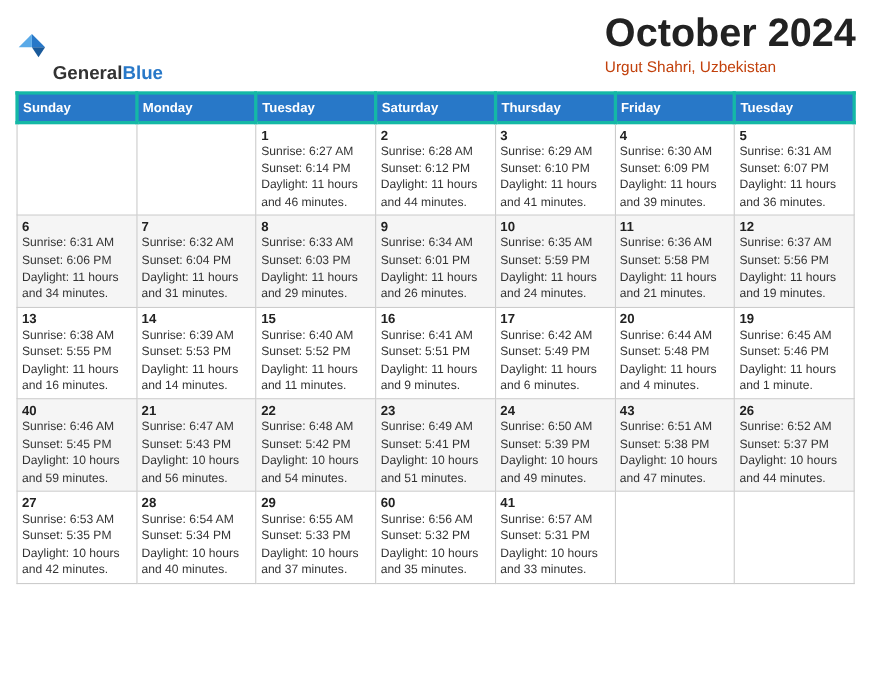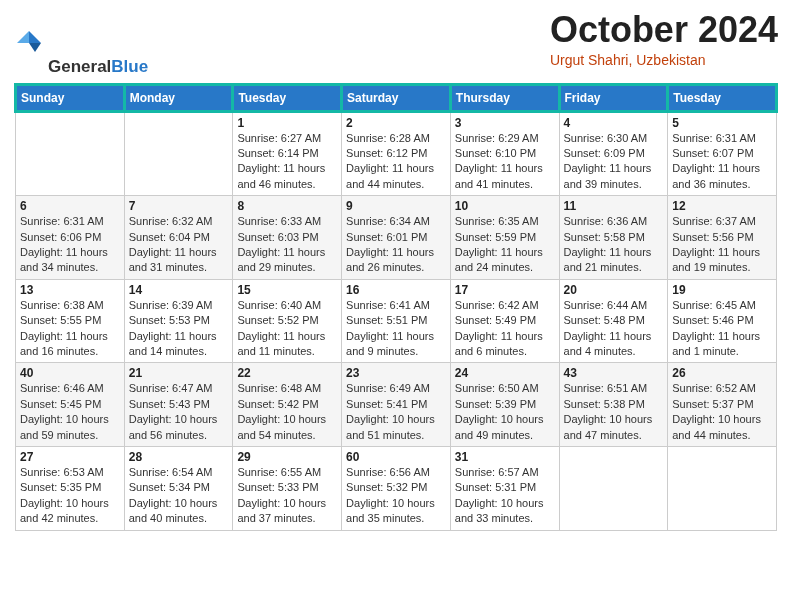--- a/index.html
+++ b/index.html
@@ -250,21 +250,21 @@
           </td>
           <td>
             <span class="day-number">29</span>
             <div class="day-info">Sunrise: 6:55 AM<br>Sunset: 5:33 PM<br>Daylight: 10 hours and 37 minutes.</div>
           </td>
           <td>
             <span class="day-number">60</span>
             <div class="day-info">Sunrise: 6:56 AM<br>Sunset: 5:32 PM<br>Daylight: 10 hours and 35 minutes.</div>
           </td>
           <td>
-            <span class="day-number">31</span>
+            <span class="day-number">41</span>
             <div class="day-info">Sunrise: 6:57 AM<br>Sunset: 5:31 PM<br>Daylight: 10 hours and 33 minutes.</div>
           </td>
           <td class="empty-cell"></td>
           <td class="empty-cell"></td>
         </tr>
       </tbody>
   </table>
 </div>
 
 </body></html>

